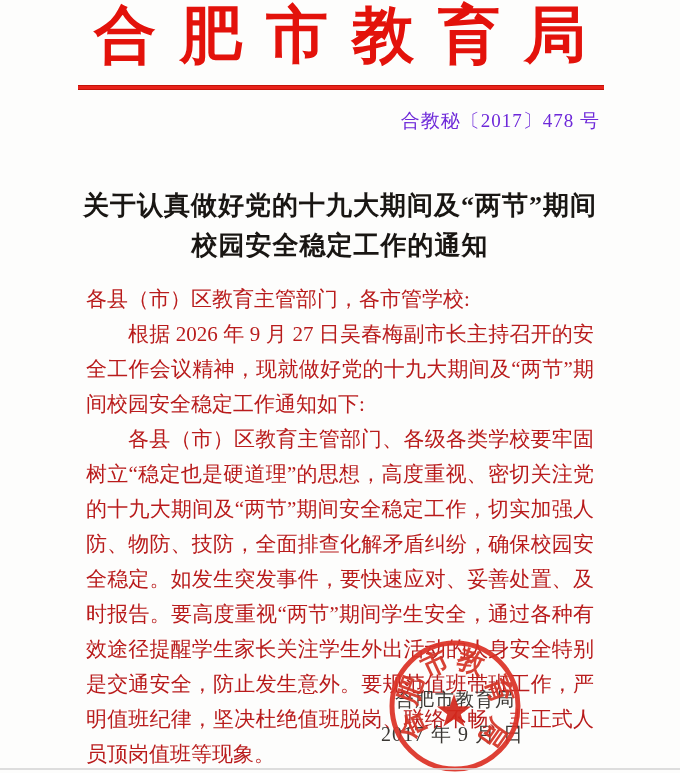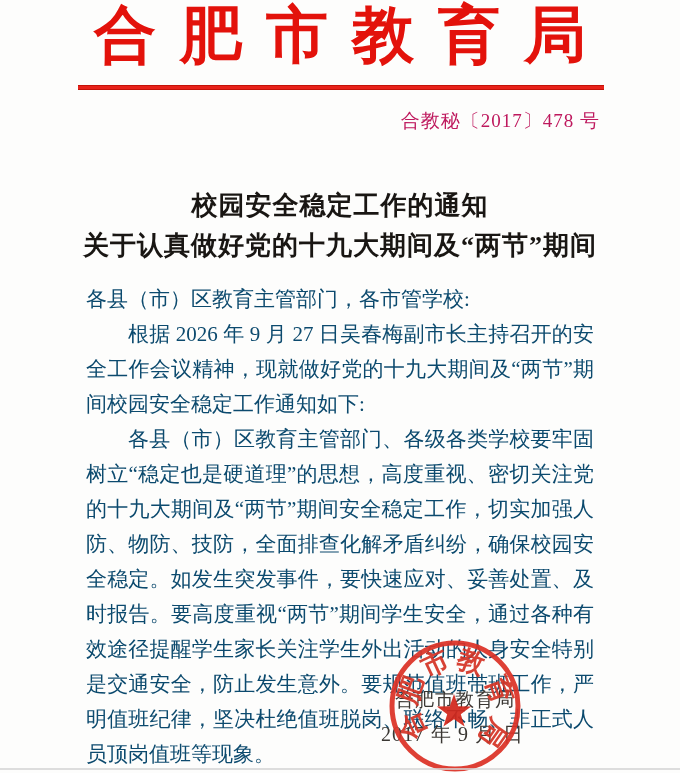--- a/index.html
+++ b/index.html
@@ -21,33 +21,33 @@
     white-space:nowrap;
   }
   .red-rule{
     position:absolute;top:85px;left:78px;width:526px;height:5px;
     background:#e8221a;
     border-top:1px solid #c41208;border-bottom:1px solid #c41208;
     box-sizing:border-box;
   }
   .doc-number{
     position:absolute;top:108px;right:80px;
-    font-size:19px;letter-spacing:1px;color:#be185d;
+    font-size:19px;letter-spacing:1px;color:#6d28d9;
   }
   .doc-title{
     position:absolute;top:186px;left:0;width:680px;
     text-align:center;
     font-size:26px;font-weight:bold;line-height:40px;
     color:#191613;letter-spacing:1px;
   }
   .body-text{
     position:absolute;top:282px;left:86px;width:508px;
     font-size:21px;line-height:35px;
     text-align:justify;text-justify:inter-ideograph;
-    color:#0c4a6e;
+    color:#b91c1c;
   }
   .body-text p{margin:0;}
   .body-text p.indent{text-indent:2em;}
   
   .sig-org{
     position:absolute;top:687px;left:395px;
     font-size:19px;letter-spacing:1px;color:#3a3733;
     white-space:nowrap;
   }
   .sig-date-prefix{
@@ -77,22 +77,22 @@
 
 <div class="page">
 
   <div class="masthead">合肥市教育局</div>
 
   <div class="red-rule"></div>
 
   <div class="doc-number">合教秘〔2017〕478 号</div>
 
   <div class="doc-title">
+    <div>关于认真做好党的十九大期间及“两节”期间</div>
     <div>校园安全稳定工作的通知</div>
-    <div>关于认真做好党的十九大期间及“两节”期间</div>
   </div>
 
   <div class="body-text">
     <p>各县（市）区教育主管部门，各市管学校:</p>
     <p class="indent">根据 2026 年 9 月 27 日吴春梅副市长主持召开的安全工作会议精神，现就做好党的十九大期间及“两节”期间校园安全稳定工作通知如下:</p>
     <p class="indent">各县（市）区教育主管部门、各级各类学校要牢固树立“稳定也是硬道理”的思想，高度重视、密切关注党的十九大期间及“两节”期间安全稳定工作，切实加强人防、物防、技防，全面排查化解矛盾纠纷，确保校园安全稳定。如发生突发事件，要快速应对、妥善处置、及时报告。要高度重视“两节”期间学生安全，通过各种有效途径提醒学生家长关注学生外出活动的人身安全特别是交通安全，防止发生意外。要规范值班带班工作，严明值班纪律，坚决杜绝值班脱岗、联络不畅、非正式人员顶岗值班等现象。</p>
   </div>
 
   <div class="sig-org">合肥市教育局</div>
   <div class="sig-date-prefix">2017 年 9 月</div>

